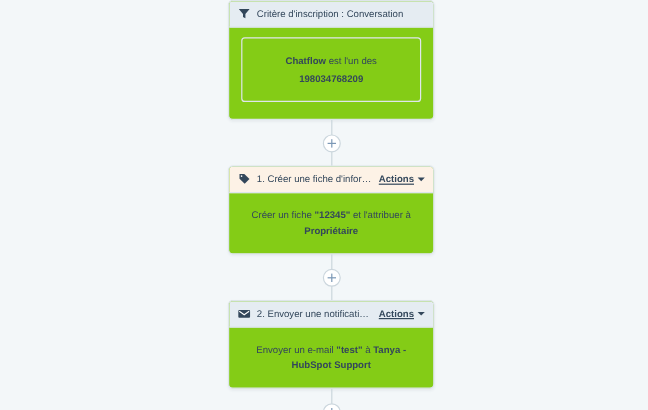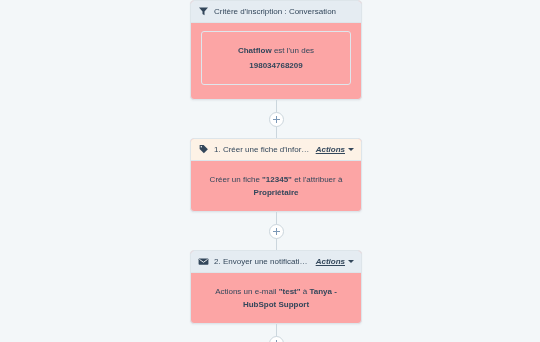--- a/index.html
+++ b/index.html
@@ -72,21 +72,21 @@
   }
   .connector .plus::after {
     left: 6px;
     top: 3px;
     width: 1px;
     height: 7px;
   }
 
   
   .card {
-    background: #fca5a5;
+    background: #84cc16;
     border: 1px solid #dde5ea;
     border-radius: 4px;
     box-sizing: border-box;
     width: 172px;
     box-shadow: 0 1px 2px rgba(45, 62, 80, 0.06);
     overflow: hidden;
   }
   .card-header {
     display: flex;
     align-items: center;
@@ -120,21 +120,20 @@
     overflow: hidden;
     text-overflow: ellipsis;
   }
 
   .hdr-actions {
     flex: 0 0 auto;
     display: flex;
     align-items: center;
     margin-left: 6px;
     cursor: pointer;
-    font-style: italic;
   }
   .hdr-actions .lbl {
     font-size: 8px;
     line-height: 11px;
     font-weight: bold;
     color: #33475b;
     text-decoration: underline;
   }
   .caret {
     width: 0;
@@ -229,21 +228,21 @@
             <path d="M1.4 3.4l4.1 2.9 4.1-2.9" stroke="#ffffff" stroke-width="0.9" fill="none"></path>
           </svg>
         </span>
         <span class="hdr-title">2. Envoyer une notification d'e-...</span>
         <span class="hdr-actions">
           <span class="lbl">Actions</span>
           <span class="caret"></span>
         </span>
       </div>
       <div class="card-body">
-        <span>Actions un e-mail </span><b>"test"</b><span> à </span><b>Tanya - HubSpot Support</b>
+        <span>Envoyer un e-mail </span><b>"test"</b><span> à </span><b>Tanya - HubSpot Support</b>
       </div>
     </div>
 
     <div class="connector">
       <div class="line"></div>
       <div class="plus"></div>
     </div>
 
   </div>
 </div>

